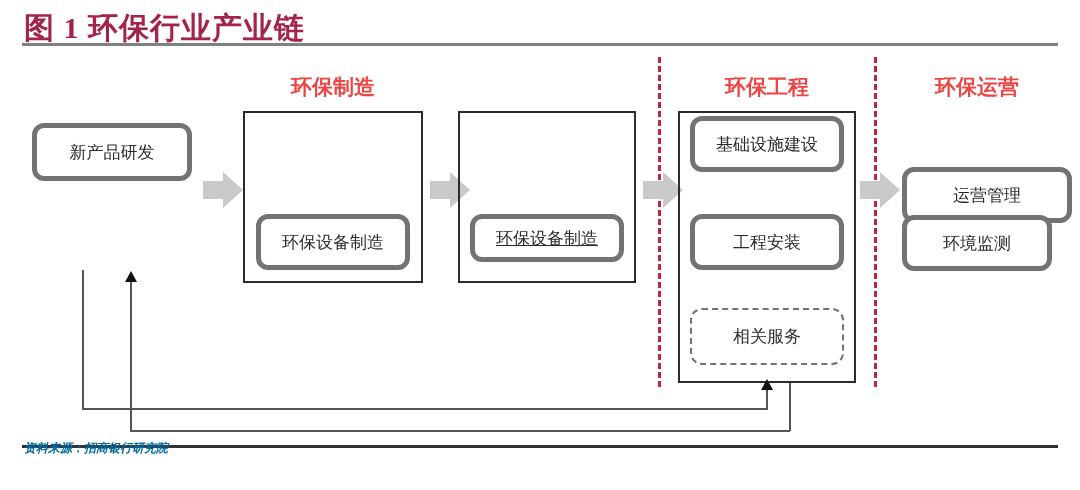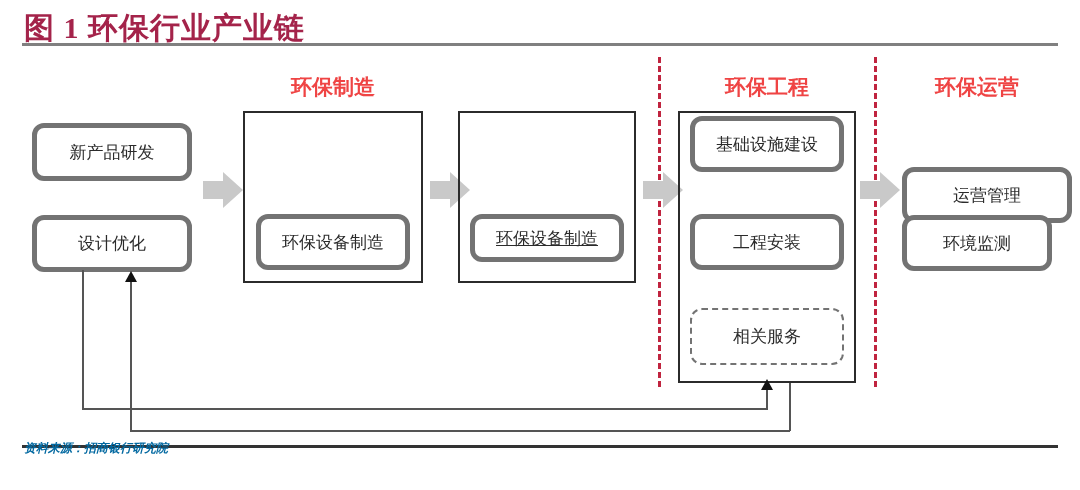--- a/index.html
+++ b/index.html
@@ -148,21 +148,20 @@
 </head>
 <body>
 
 <div id="page">
 
   <div class="fig-title">图 1  环保行业产业链</div>
   <div class="title-rule"></div>
 
   <div class="node" style="left:32px; top:123px; width:160px; height:58px;">新产品研发</div>
 
-  <div class="node" style="left:32px; top:215px; width:160px; height:57px;">设计优化</div>
 
   <div class="block-arrow" style="left:203px; top:172px; width:40px; height:36px;">
     <div class="shaft"></div>
     <div class="head"></div>
   </div>
 
   <div class="group-header" style="left:243px; top:73px; width:180px;">环保制造</div>
   <div class="container-box" style="left:243px; top:111px; width:180px; height:172px;"></div>
   <div class="node" style="left:256px; top:214px; width:154px; height:56px;">环保设备制造</div>
 

